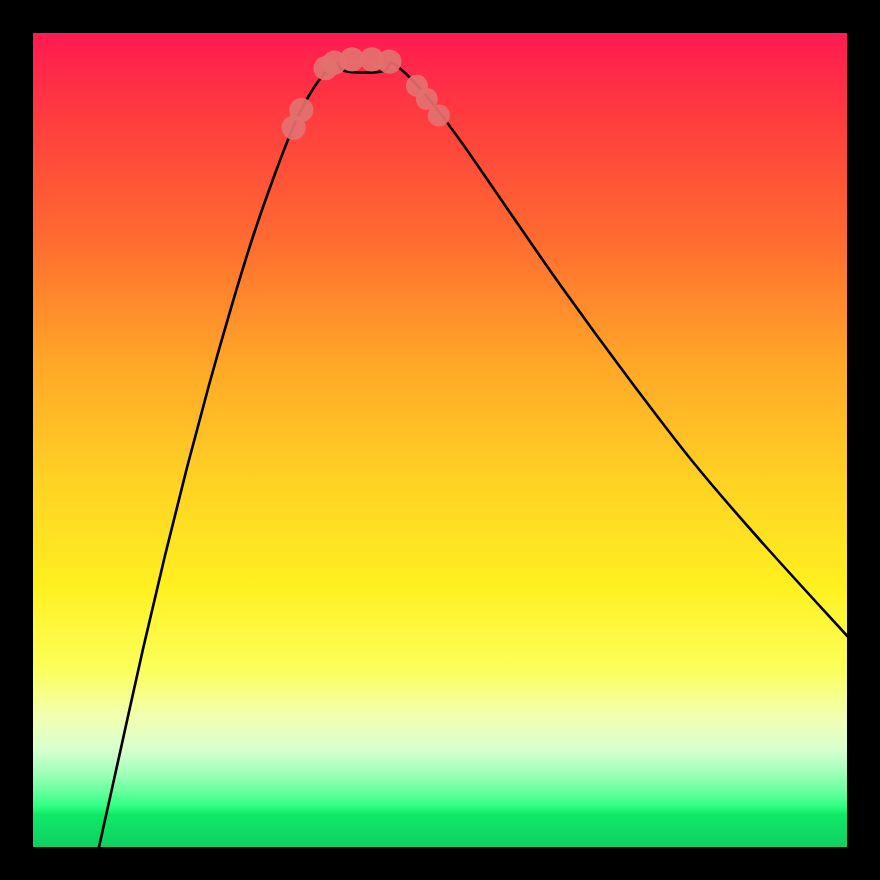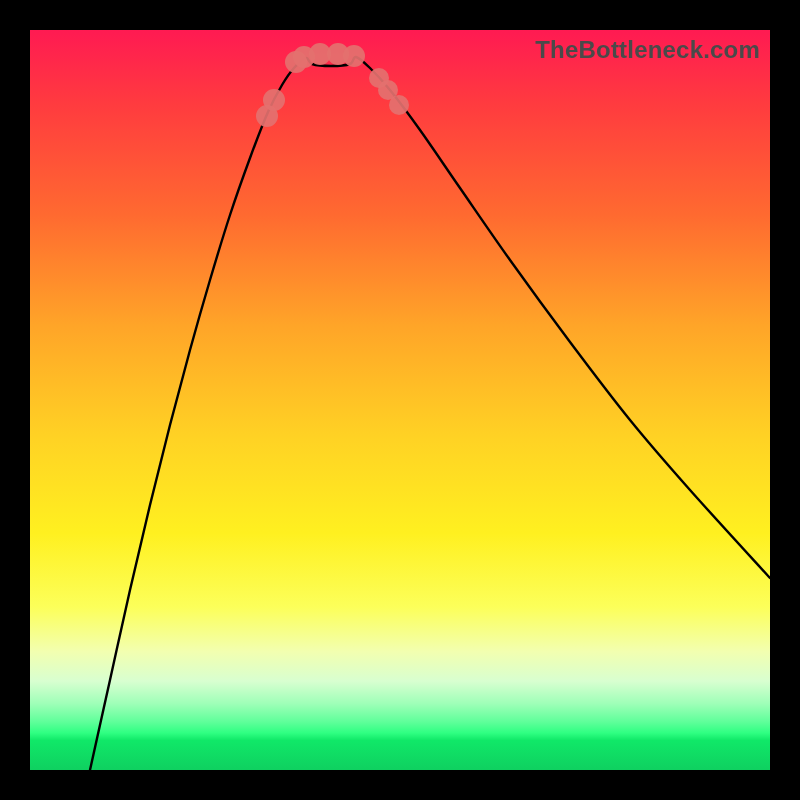--- a/index.html
+++ b/index.html
@@ -87,15 +87,14 @@
           <circle cx="274" cy="27" r="11" fill="#e4716f" fill-opacity="0.92" stroke="#cc5a58" stroke-width="0"></circle>
           <circle cx="290" cy="24" r="11" fill="#e4716f" fill-opacity="0.92" stroke="#cc5a58" stroke-width="0"></circle>
           <circle cx="308" cy="24" r="11" fill="#e4716f" fill-opacity="0.92" stroke="#cc5a58" stroke-width="0"></circle>
           <circle cx="324" cy="26" r="11" fill="#e4716f" fill-opacity="0.92" stroke="#cc5a58" stroke-width="0"></circle>
           <circle cx="349" cy="48" r="10" fill="#e4716f" fill-opacity="0.92" stroke="#cc5a58" stroke-width="0"></circle>
           <circle cx="358" cy="60" r="10" fill="#e4716f" fill-opacity="0.92" stroke="#cc5a58" stroke-width="0"></circle>
           <circle cx="369" cy="75" r="10" fill="#e4716f" fill-opacity="0.92" stroke="#cc5a58" stroke-width="0"></circle>
         </g>
     </svg>
 
-    <div class="watermark">TheBottleneck.com</div>
   </div>
 </div>
 
 </body></html>

